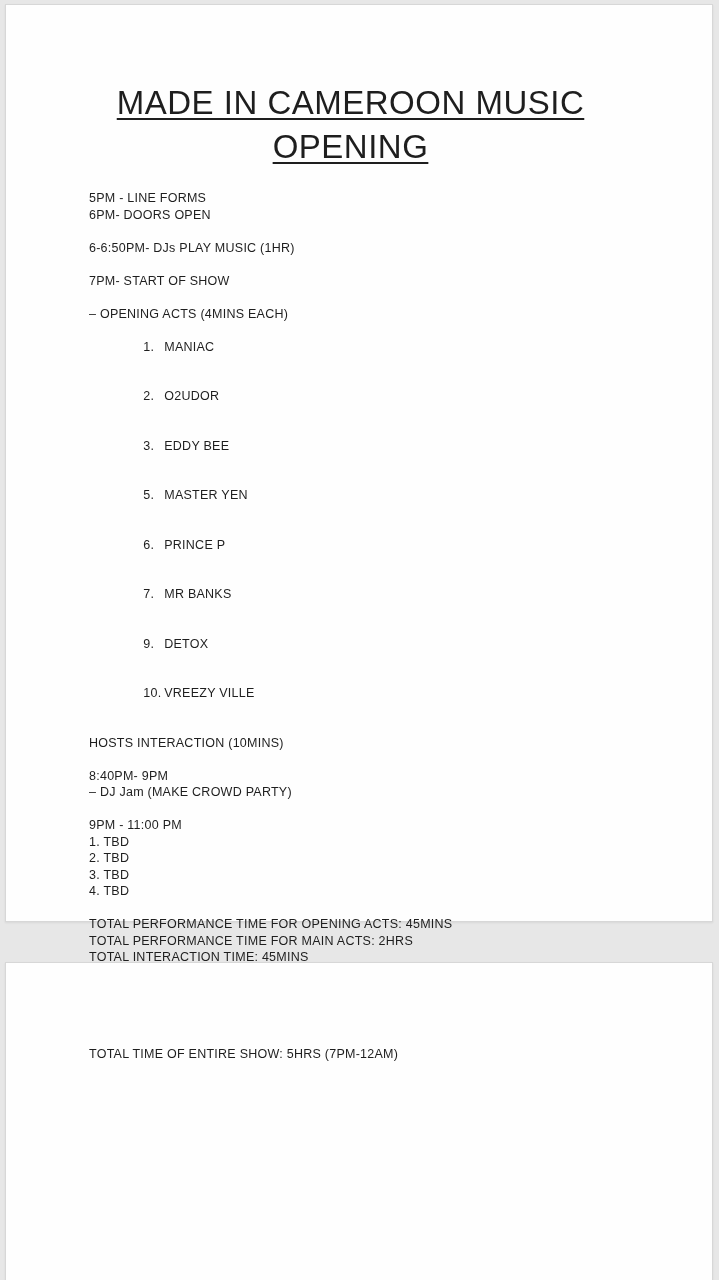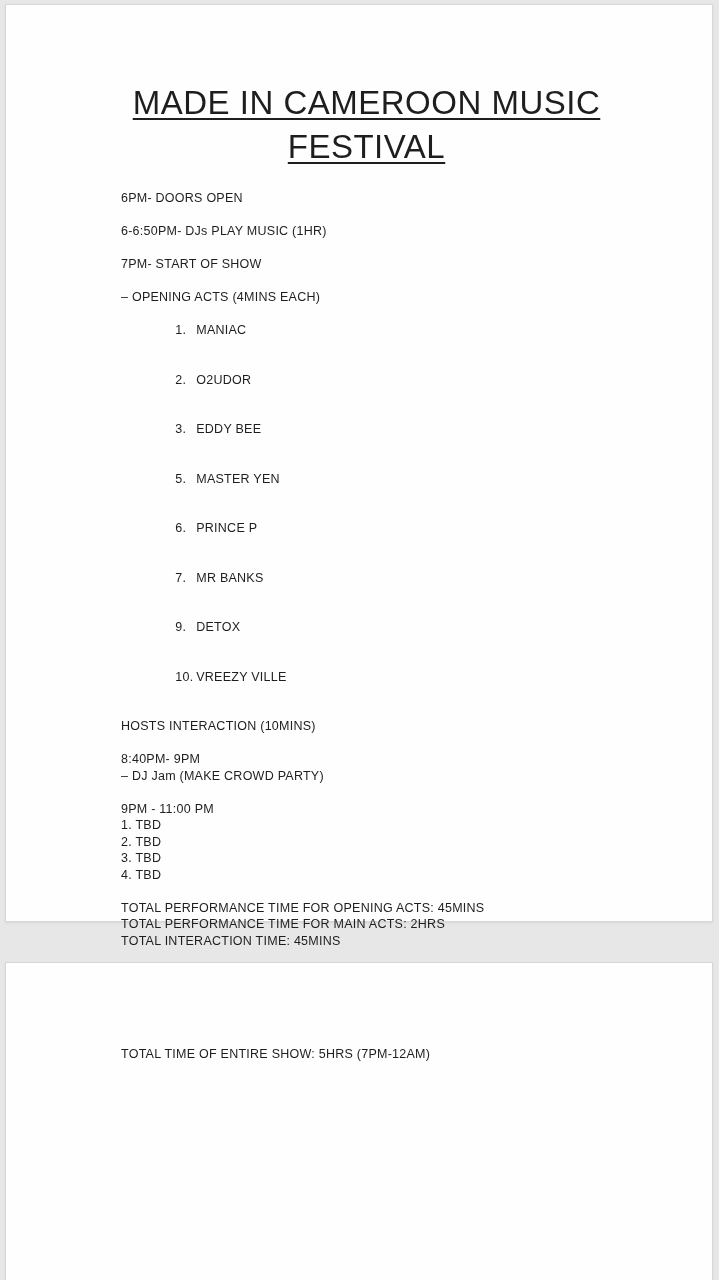--- a/index.html
+++ b/index.html
@@ -20,21 +20,20 @@
     box-sizing: border-box;
   }
   .page-1 { top: 4px; height: 918px; }
   .page-2 { top: 962px; height: 341px; }
   .content {
     padding-left: 83px;
     padding-right: 68px;
     font-size: 12.5px;
     line-height: 16.5px;
     letter-spacing: 0.25px;
-    margin-left: 32px;
   }
   .doc-title {
     padding-top: 76px;
     margin: 0 0 21px 0;
     text-align: center;
     transform: translateX(-16px);
     font-size: 33px;
     line-height: 44px;
     font-weight: 400;
     letter-spacing: 0.5px;
@@ -54,24 +53,25 @@
   .p2-total { padding-top: 83px; }
 </style>
 </head>
 <body>
 
 <div class="page page-1">
   <div class="content">
 
     <h1 class="doc-title">
       <span class="t-line">MADE IN CAMEROON MUSIC</span><br>
-      <span class="t-line">FESTIVAL</span>
+      <span class="t-line">OPENING</span>
     </h1>
 
     <div class="block">
+      <div class="line">5PM - LINE FORMS</div>
       <div class="line">6PM- DOORS OPEN</div>
     </div>
 
     <div class="block">
       <div class="line">6-6:50PM- DJs PLAY MUSIC (1HR)</div>
     </div>
 
 
     <div class="block">
       <div class="line">7PM- START OF SHOW</div>

